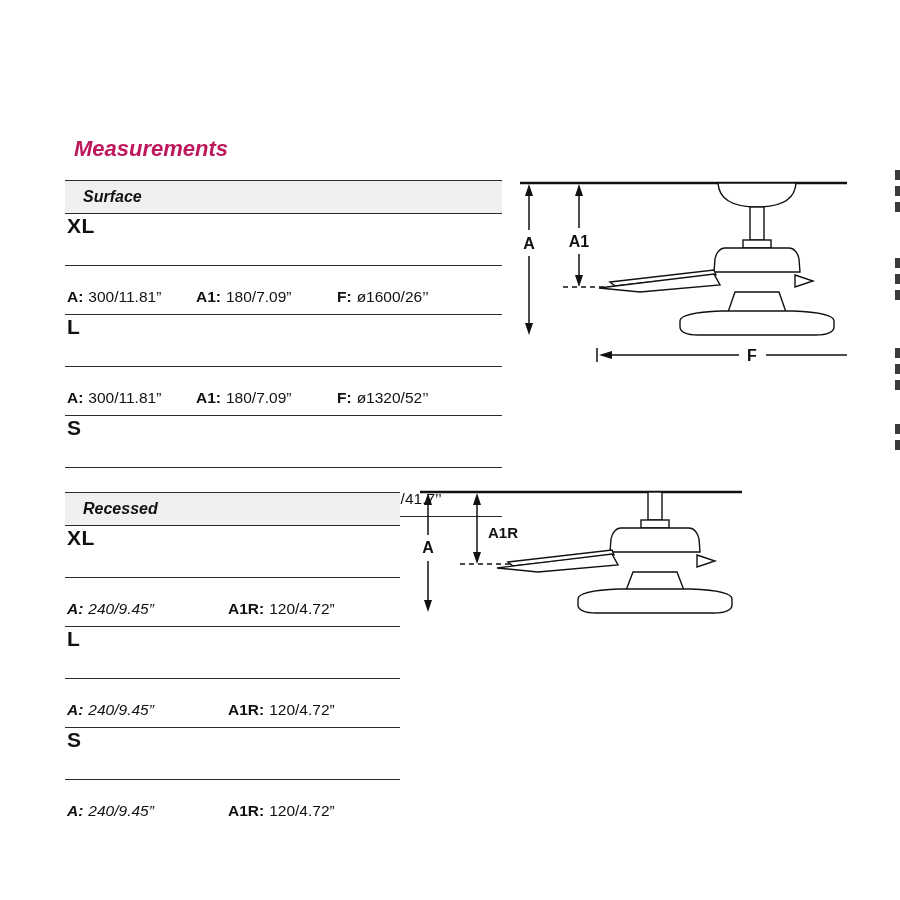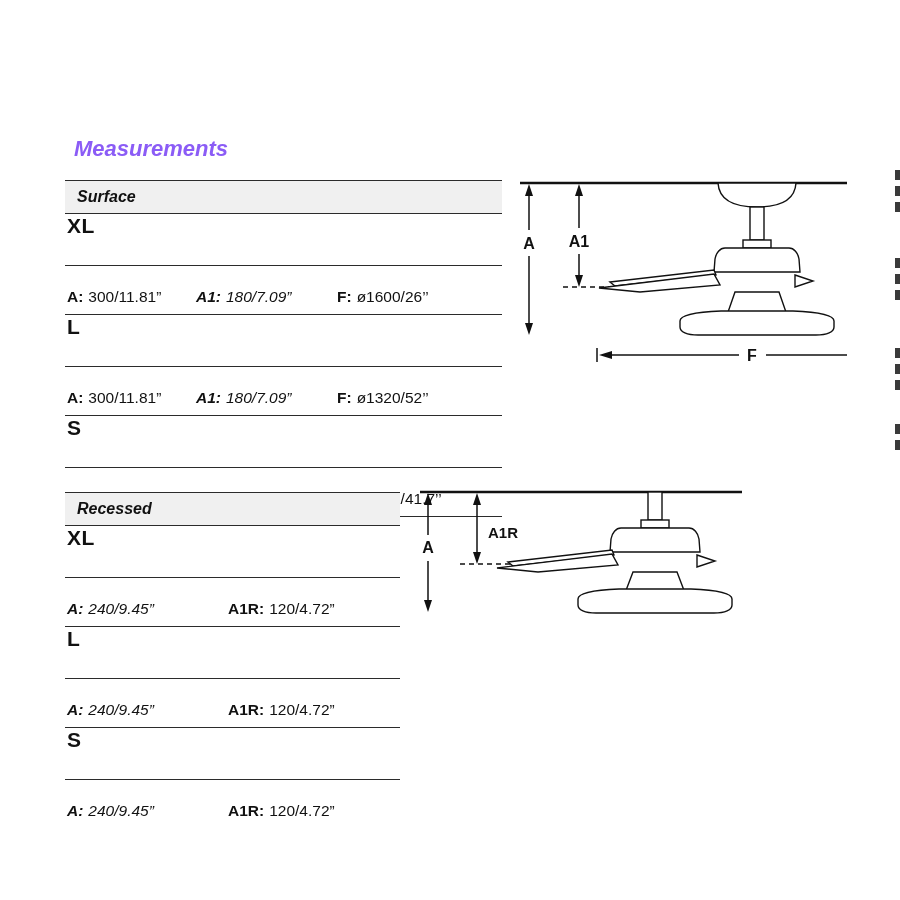--- a/index.html
+++ b/index.html
@@ -3,46 +3,46 @@
 <meta charset="utf-8">
 <style>
   html,body{margin:0;padding:0;}
   body{
     width:900px;height:900px;position:relative;overflow:hidden;
     background:#ffffff;color:#111;
     font-family:"Liberation Sans",sans-serif;
   }
   .page-title{
     position:absolute;left:74px;top:136px;
-    font-size:22px;font-weight:700;font-style:italic;color:#8b5cf6;margin:0;
+    font-size:22px;font-weight:700;font-style:italic;color:#be185d;margin:0;
   }
   .spec-table{position:absolute;}
   .spec-table.surface{left:65px;top:180px;width:437px;}
   .spec-table.recessed{left:65px;top:492px;width:335px;}
   .tbl-header{
     height:32px;background:#f0f0f0;
     border-top:1px solid #2b2b2b;border-bottom:1px solid #2b2b2b;
-    display:flex;align-items:center;padding-left:12px;
+    display:flex;align-items:center;padding-left:18px;
     font-size:16px;font-style:italic;font-weight:700;
   }
   .size-row{
     height:44px;border-bottom:1px solid #2b2b2b;
     display:flex;padding:0 0 7px 2px;
     font-size:21px;font-weight:700;letter-spacing:.5px;
   }
   .spec-row{
     height:40px;border-bottom:1px solid #2b2b2b;
     display:flex;align-items:flex-end;padding:0 0 8px 2px;
     font-size:15.5px;
   }
   .spec-row.last{border-bottom:none;}
   .spec-item{white-space:nowrap;}
   .spec-item .lbl{font-weight:700;margin-right:5px;}
   .surface .spec-item:nth-child(1){width:129px;}
-  .surface .spec-item:nth-child(2){width:141px;font-style:italic;}
+  .surface .spec-item:nth-child(2){width:141px;}
   .recessed .spec-item:nth-child(1){width:161px;font-style:italic;}
   .diagram{position:absolute;}
   #surface-diagram{left:515px;top:175px;}
   #recessed-diagram{left:415px;top:485px;}
   svg text{font-family:"Liberation Sans",sans-serif;font-weight:700;fill:#111;}
   .edge-frag{position:absolute;right:0;width:5px;height:10px;background:#3a3a3a;}
 </style>
 </head>
 <body>
 

